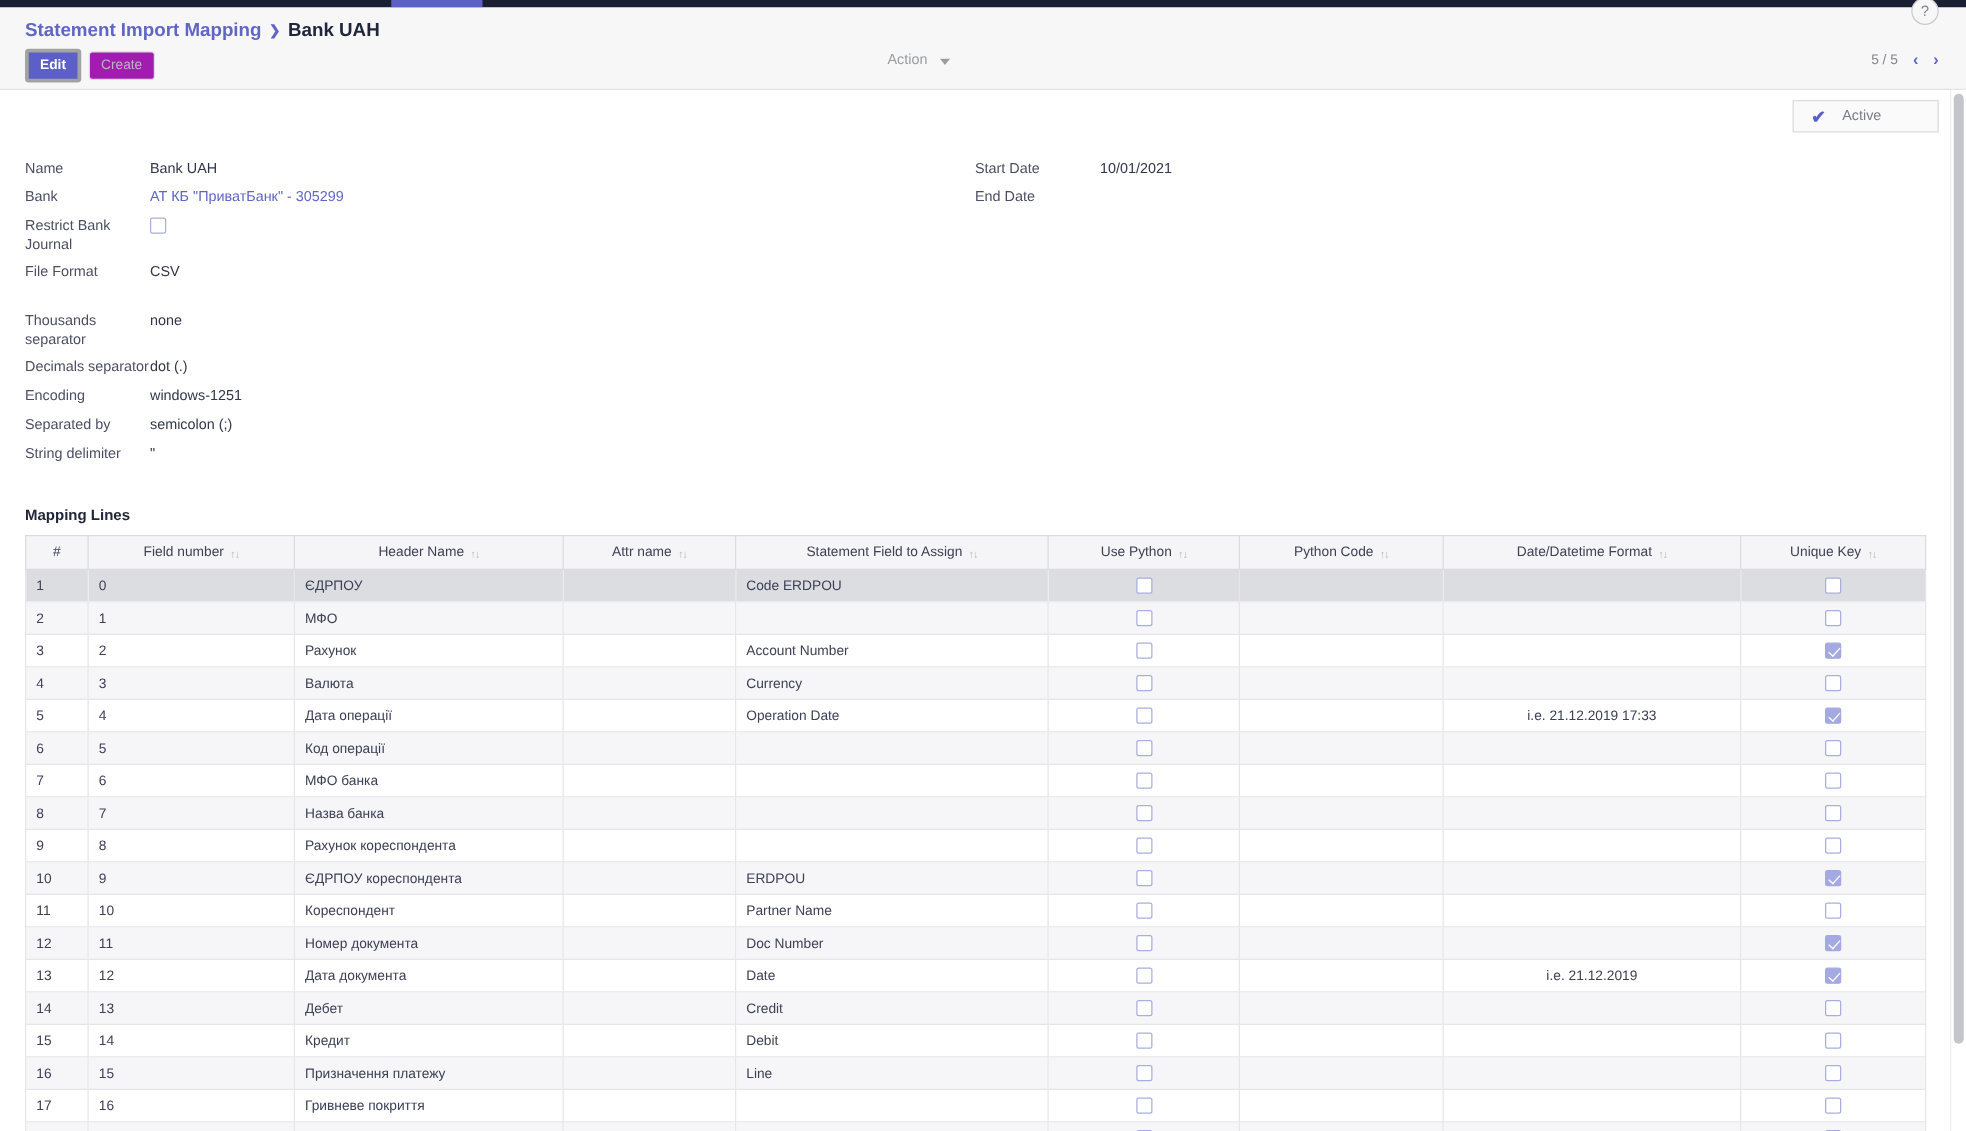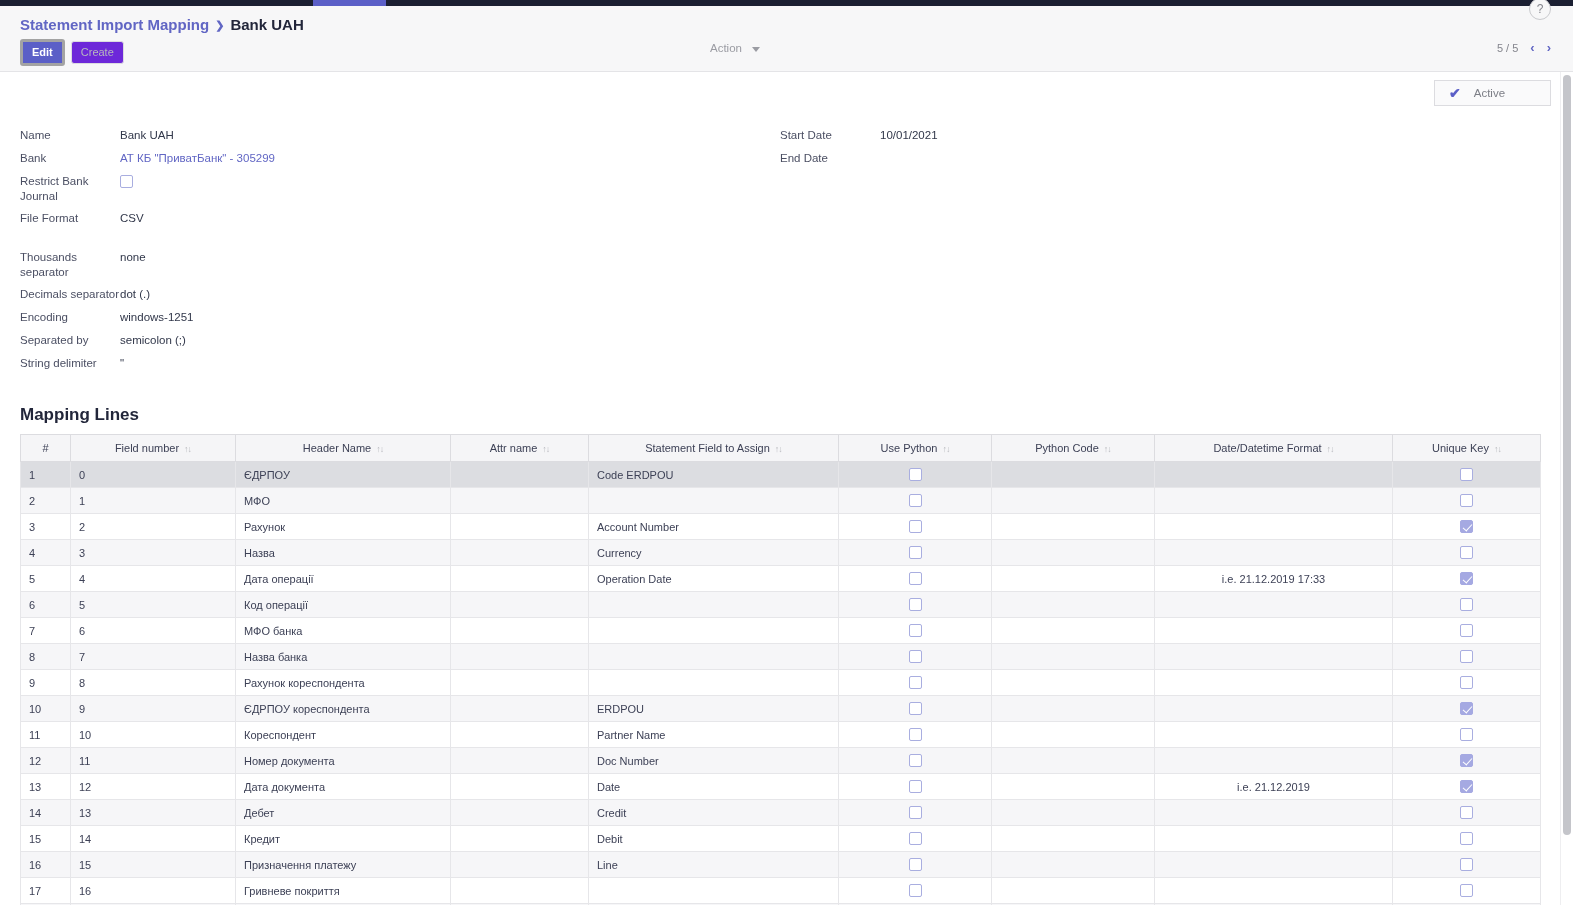--- a/index.html
+++ b/index.html
@@ -75,21 +75,21 @@
     cursor: pointer;
     line-height: 14px;
   }
   .btn-primary {
     background: #5b5fc7;
     color: #ffffff;
     border: 3px solid #a3a3a3;
     font-weight: bold;
   }
   .btn-secondary {
-    background: #6d28d9;
+    background: #a21caf;
     color: #b7b8bd;
     border: 1px solid #dcdce0;
   }
   .action-menu {
     position: absolute;
     left: 710px;
     top: 8px;
     display: flex;
     align-items: center;
     gap: 10px;
@@ -214,21 +214,21 @@
     position: absolute;
     left: 3.5px; top: 0.5px;
     width: 4px; height: 8px;
     border: solid #ffffff;
     border-width: 0 1.6px 1.6px 0;
     transform: rotate(42deg);
   }
 
   
   .section-title {
-    font-size: 17px;
+    font-size: 12px;
     font-weight: bold;
     color: #22263a;
     margin: 26px 0 9px 20px;
   }
   table.lines {
     border-collapse: collapse;
     width: 1520px;
     margin-left: 20px;
     table-layout: fixed;
   }
@@ -503,21 +503,21 @@
         <td class="c-center"></td>
         <td>
           <div class="cell-cb-wrap">
             <span class="cbox checked"></span>
           </div>
         </td>
       </tr>
       <tr class="even">
         <td class="c-num">4</td>
         <td class="c-num">3</td>
-        <td class="c-num">Назва</td>
+        <td class="c-num">Валюта</td>
         <td class="c-num"></td>
         <td class="c-num">Currency</td>
         <td>
           <div class="cell-cb-wrap">
             <span class="cbox"></span>
           </div>
         </td>
         <td class="c-num"></td>
         <td class="c-center"></td>
         <td>

